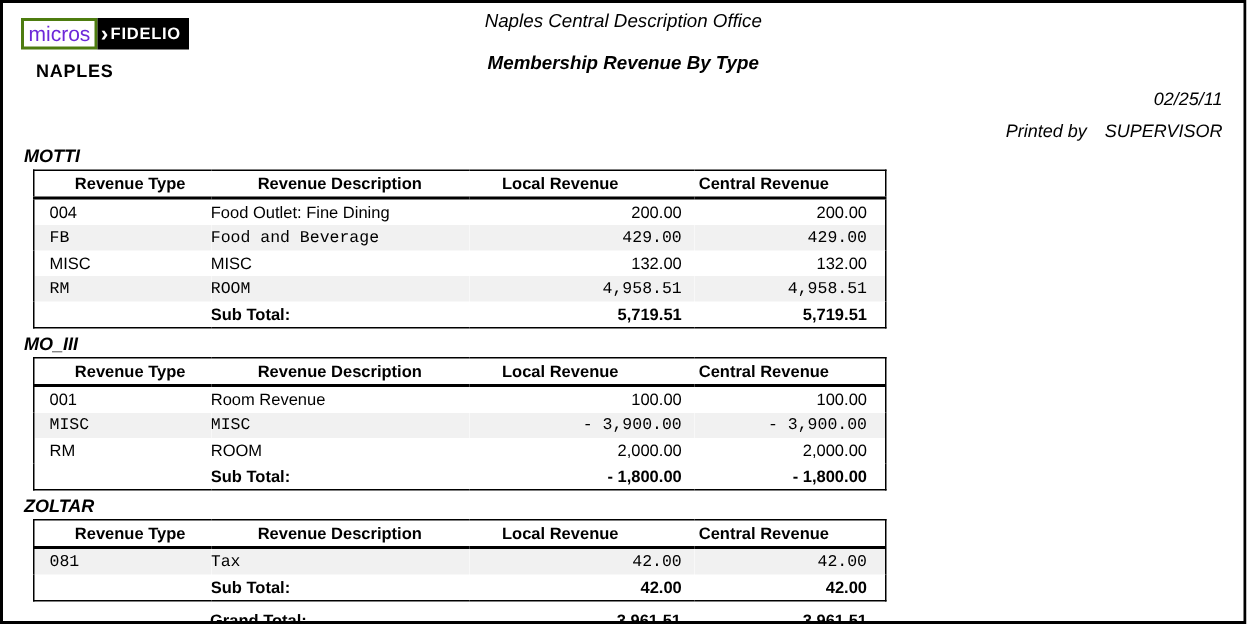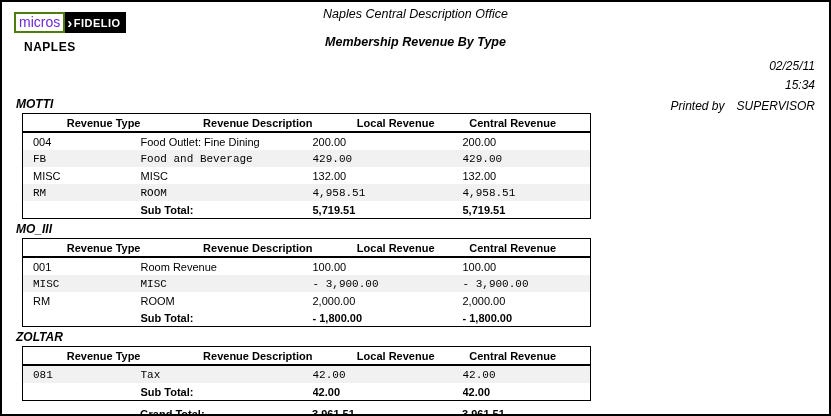--- a/index.html
+++ b/index.html
@@ -39,23 +39,23 @@
   .printed-row { display: flex; justify-content: flex-end; gap: 12px; margin-top: 7px; }
   
   .section { margin-top: 3px; }
   .section-title { font-weight: bold; font-size: 12px; margin: 2px 0 2px 14px; font-style: italic; }
   table.rev-table {
     margin-left: 20px; width: 568px; table-layout: fixed;
     border-collapse: collapse; border: 1px solid var(--border, #000);
     font-size: 11px;
   }
   table.rev-table th, table.rev-table td { height: 15px; padding: 1px 0; overflow: hidden; white-space: nowrap; }
-  table.rev-table thead th { border-bottom: 2px solid var(--border, #000); font-weight: bold; text-align: right; }
+  table.rev-table thead th { border-bottom: 2px solid var(--border, #000); font-weight: bold; text-align: center; }
   .c-type  { padding-left: 10px !important; }
-  .num     { }
+  .num     { text-align: right; }
   td.c-local   { padding-right: 8px !important; }
   td.c-central { padding-right: 12px !important; }
   th.c-local   { text-align: right; padding-right: 28px !important; }
   th.c-central { text-align: right; padding-right: 34px !important; }
   tr.shaded { background: var(--stripe, #f1f1f1); font-family: Liberation Mono, monospace; }
   tr.subtotal td { font-weight: bold; }
   td.label { text-align: left; font-weight: bold; }
   table.grand { border: none; margin-top: 4px; }
   table.grand td { font-weight: bold; }
 </style>
@@ -70,21 +70,20 @@
       <span class="logo-fidelio">
           <span class="logo-arrow">›</span>
           <span>FIDELIO</span>
         </span>
     </div>
     <div class="property">NAPLES</div>
     <div class="office-title">Naples Central Description Office</div>
     <div class="report-title">Membership Revenue By Type</div>
     <div class="right-head">
       <div class="line">02/25/11</div>
-      <div class="line">15:34</div>
       <div class="printed-row">
         <span>Printed by</span>
         <span>SUPERVISOR</span>
       </div>
     </div>
   </div>
 
   <div id="sections">
       <div class="section">
         <div class="section-title">MOTTI</div>

